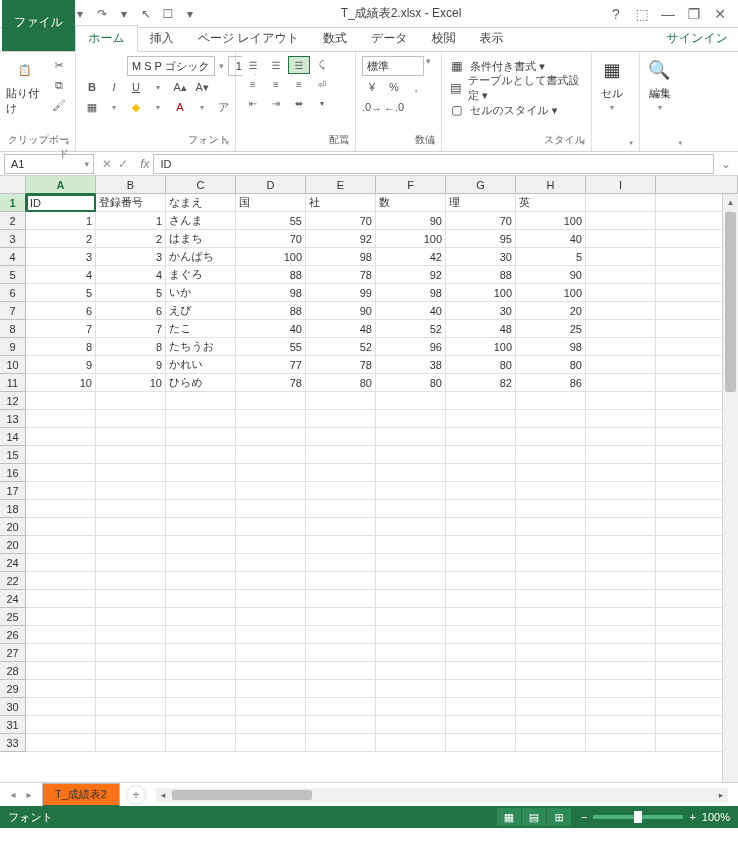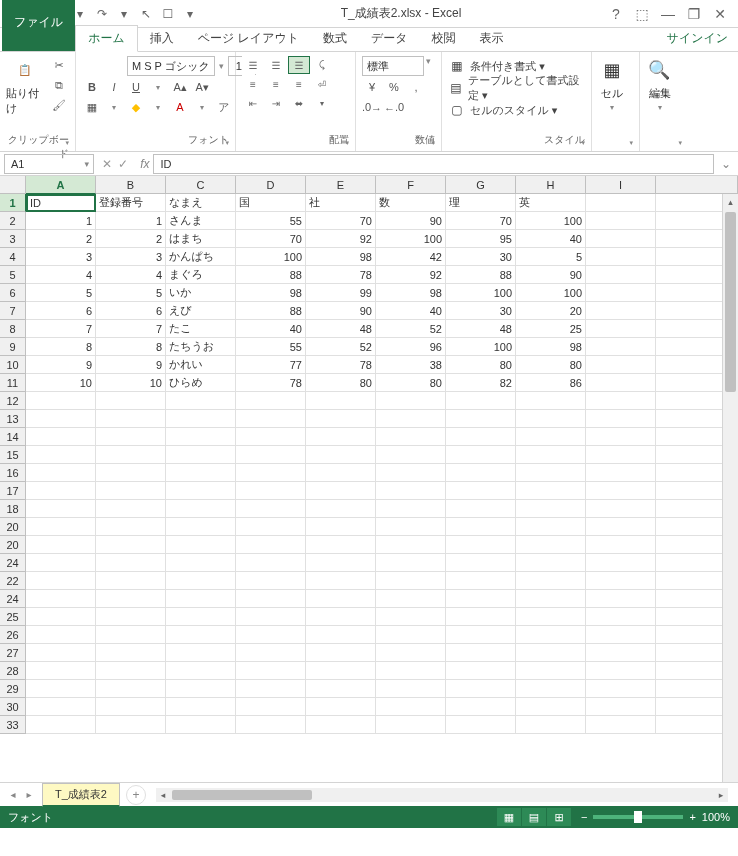--- a/index.html
+++ b/index.html
@@ -60,21 +60,21 @@
 .cell { width: 70px; height: 18px; border-right: 1px solid #e0e0e0; border-bottom: 1px solid #e0e0e0; padding: 0 3px; font-size: 11px; display: flex; align-items: center; overflow: hidden; }
 .cell.num { justify-content: flex-end; }
 .cell.active { border: 2px solid #217346; padding: 0 2px; position: relative; z-index: 2; }
 .vscroll-track { position: absolute; right: 0; top: 18px; bottom: 0; width: 16px; background: #f0f0f0; border-left: 1px solid #d4d4d4; }
 .vscroll-up, .vscroll-down { height: 16px; display: flex; align-items: center; justify-content: center; font-size: 9px; color: #666; }
 .vscroll-thumb { height: 180px; margin: 2px; background: #c0c0c0; border-radius: 2px; }
 
 .sheet-tabs { height: 24px; display: flex; align-items: center; border-top: 1px solid #d4d4d4; background: #fff; }
 .sheet-nav { display: flex; gap: 2px; padding: 0 6px; color: #888; }
 .sheet-nav span { width: 14px; text-align: center; font-size: 10px; }
-.sheet-tab { padding: 3px 12px; border: 1px solid #c0c0c0; border-bottom: 2px solid #217346; background: #fef9c3; font-size: 11px; }
+.sheet-tab { padding: 3px 12px; border: 1px solid #c0c0c0; border-bottom: 2px solid #217346; background: #f97316; font-size: 11px; }
 .sheet-add { width: 20px; height: 20px; display: flex; align-items: center; justify-content: center; color: #888; margin-left: 6px; border: 1px solid #e0e0e0; border-radius: 50%; }
 .hscroll { flex: 1; margin: 0 10px; height: 14px; background: #f0f0f0; display: flex; align-items: center; }
 .hscroll-left, .hscroll-right { width: 14px; text-align: center; font-size: 9px; color: #666; }
 .hscroll-thumb { width: 140px; height: 10px; background: #c0c0c0; margin: 0 2px; border-radius: 2px; }
 
 .statusbar { height: 22px; background: #217346; color: #fff; display: flex; align-items: center; font-size: 11px; padding: 0 8px; }
 .status-left { flex: 1; }
 .view-btns { display: flex; gap: 1px; }
 .view-btns span { width: 24px; height: 18px; display: flex; align-items: center; justify-content: center; background: #2d8a56; font-size: 11px; }
 .zoom { display: flex; align-items: center; gap: 6px; margin-left: 10px; }
@@ -639,20 +639,33 @@
         <div class="cell"></div>
         <div class="cell"></div>
         <div class="cell"></div>
         <div class="cell"></div>
         <div class="cell"></div>
         <div class="cell"></div>
         <div class="cell"></div>
         <div class="cell" style="flex: 1 1 0%; width: auto;"></div>
       </div>
       <div class="row">
+        <div class="row-h">31</div>
+        <div class="cell"></div>
+        <div class="cell"></div>
+        <div class="cell"></div>
+        <div class="cell"></div>
+        <div class="cell"></div>
+        <div class="cell"></div>
+        <div class="cell"></div>
+        <div class="cell"></div>
+        <div class="cell"></div>
+        <div class="cell" style="flex: 1 1 0%; width: auto;"></div>
+      </div>
+      <div class="row">
         <div class="row-h">33</div>
         <div class="cell"></div>
         <div class="cell"></div>
         <div class="cell"></div>
         <div class="cell"></div>
         <div class="cell"></div>
         <div class="cell"></div>
         <div class="cell"></div>
         <div class="cell"></div>
         <div class="cell"></div>

